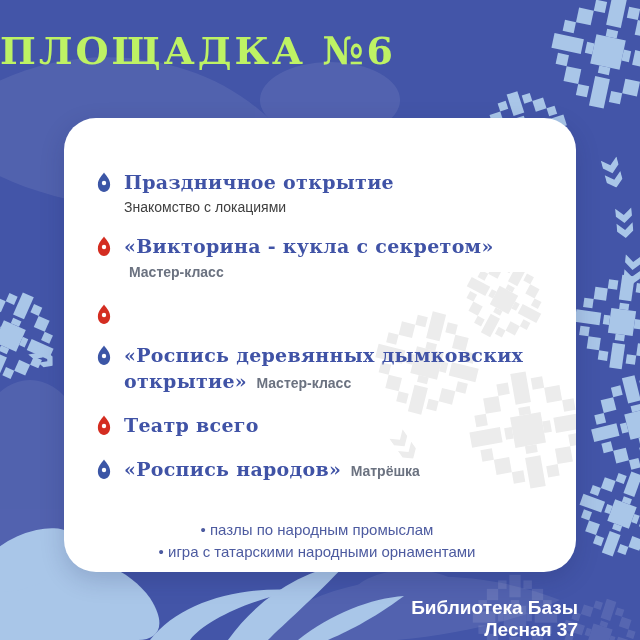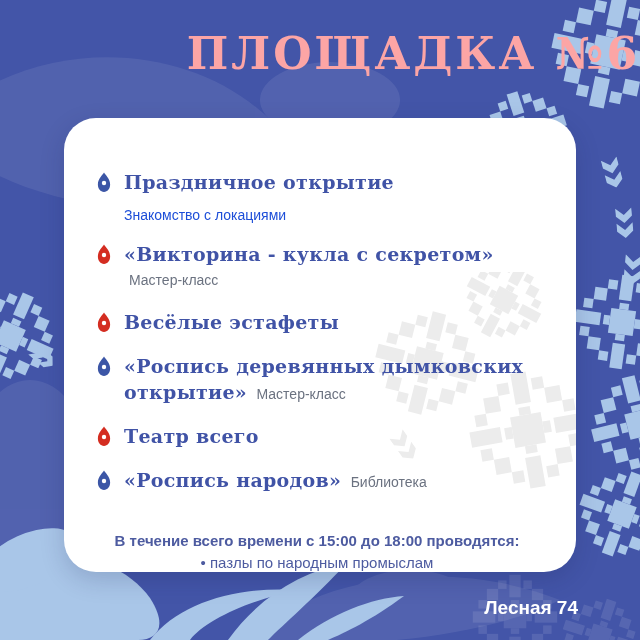--- a/index.html
+++ b/index.html
@@ -13,26 +13,26 @@
   }
   .bg-orn {
     position: absolute; inset: 0;
     width: 640px; height: 640px;
     z-index: 0;
     pointer-events: none;
   }
   .poster-title {
     position: absolute;
     top: 28px; left: 0; right: 0;
-    text-align: right;
+    text-align: left;
     z-index: 2;
-    color: #fca5a5;
+    color: #bef264;
     font-family: "DejaVu Serif", serif;
     font-weight: 700;
-    font-size: 44px;
+    font-size: 38px;
     letter-spacing: 3px;
     text-transform: uppercase;
   }
   .card {
     position: absolute;
     left: 64px; top: 118px;
     width: 512px; height: 454px;
     background: #ffffff;
     border-radius: 32px;
     z-index: 1;
@@ -65,30 +65,30 @@
     font-weight: 700;
     font-style: normal;
     font-size: 19px;
     color: #4053a6;
     letter-spacing: 0.3px;
   }
   .event-tag {
     font-family: "Liberation Sans", sans-serif;
     font-size: 14px;
     color: #6b7280;
-    font-weight: 400;
+    font-weight: 700;
     margin-left: 5px;
     white-space: nowrap;
   }
   .event-subtitle {
     font-size: 14px;
-    color: #1d4ed8;
+    color: #404040;
     font-weight: 500;
     line-height: 17px;
-    margin-top: 11px;
+    margin-top: 3px;
   }
   .note {
     position: relative; z-index: 1;
     margin-top: 36px;
     text-align: center;
     color: #4d5ba0;
     font-size: 15px;
     line-height: 22px;
   }
   .note-heading { font-weight: 700; }
@@ -219,25 +219,20 @@
           <span class="event-tag">Мастер-класс</span>
         </div>
       </div>
     </div>
 
     <div class="event">
       <svg class="bullet" viewBox="0 0 18 24">
         <path d="M9 0.6 C 10.5 3.6, 16 7.2, 16 14.4 C 16 19.2, 13 22.8, 9 22.8 C 5 22.8, 2 19.2, 2 14.4 C 2 7.2, 7.5 3.6, 9 0.6 Z" fill="#d42d21"></path>
         <circle cx="9" cy="12.6" r="2.5" fill="#ffffff"></circle>
       </svg>
-      <div class="event-text">
-        <div class="event-title-line">
-          <span class="event-title">Весёлые эстафеты</span>
-        </div>
-      </div>
     </div>
 
     <div class="event">
       <svg class="bullet" viewBox="0 0 18 24">
         <path d="M9 0.6 C 10.5 3.6, 16 7.2, 16 14.4 C 16 19.2, 13 22.8, 9 22.8 C 5 22.8, 2 19.2, 2 14.4 C 2 7.2, 7.5 3.6, 9 0.6 Z" fill="#3c56a6"></path>
         <circle cx="9" cy="12.6" r="2.5" fill="#ffffff"></circle>
       </svg>
       <div class="event-text">
         <div class="event-title-line">
           <span class="event-title">«Роспись деревянных дымковских открытие»</span>
@@ -259,31 +254,31 @@
     </div>
 
     <div class="event">
       <svg class="bullet" viewBox="0 0 18 24">
         <path d="M9 0.6 C 10.5 3.6, 16 7.2, 16 14.4 C 16 19.2, 13 22.8, 9 22.8 C 5 22.8, 2 19.2, 2 14.4 C 2 7.2, 7.5 3.6, 9 0.6 Z" fill="#3c56a6"></path>
         <circle cx="9" cy="12.6" r="2.5" fill="#ffffff"></circle>
       </svg>
       <div class="event-text">
         <div class="event-title-line">
           <span class="event-title">«Роспись народов»</span>
-          <span class="event-tag">Библиотека</span>
+          <span class="event-tag">Матрёшка</span>
         </div>
       </div>
     </div>
 
   </div>
 
   <div class="note">
-    <div class="note-heading">В течение всего времени с 15:00 до 18:00 проводятся:</div>
     <div class="note-item">• пазлы по народным промыслам</div>
     <div class="note-item">• игра с татарскими народными орнаментами</div>
 
   </div>
 
 </div>
 
 <div class="footer">
-  <div>Лесная 74</div>
+  <div>Библиотека Базы</div>
+  <div>Лесная 37</div>
 </div>
 
 </body></html>

